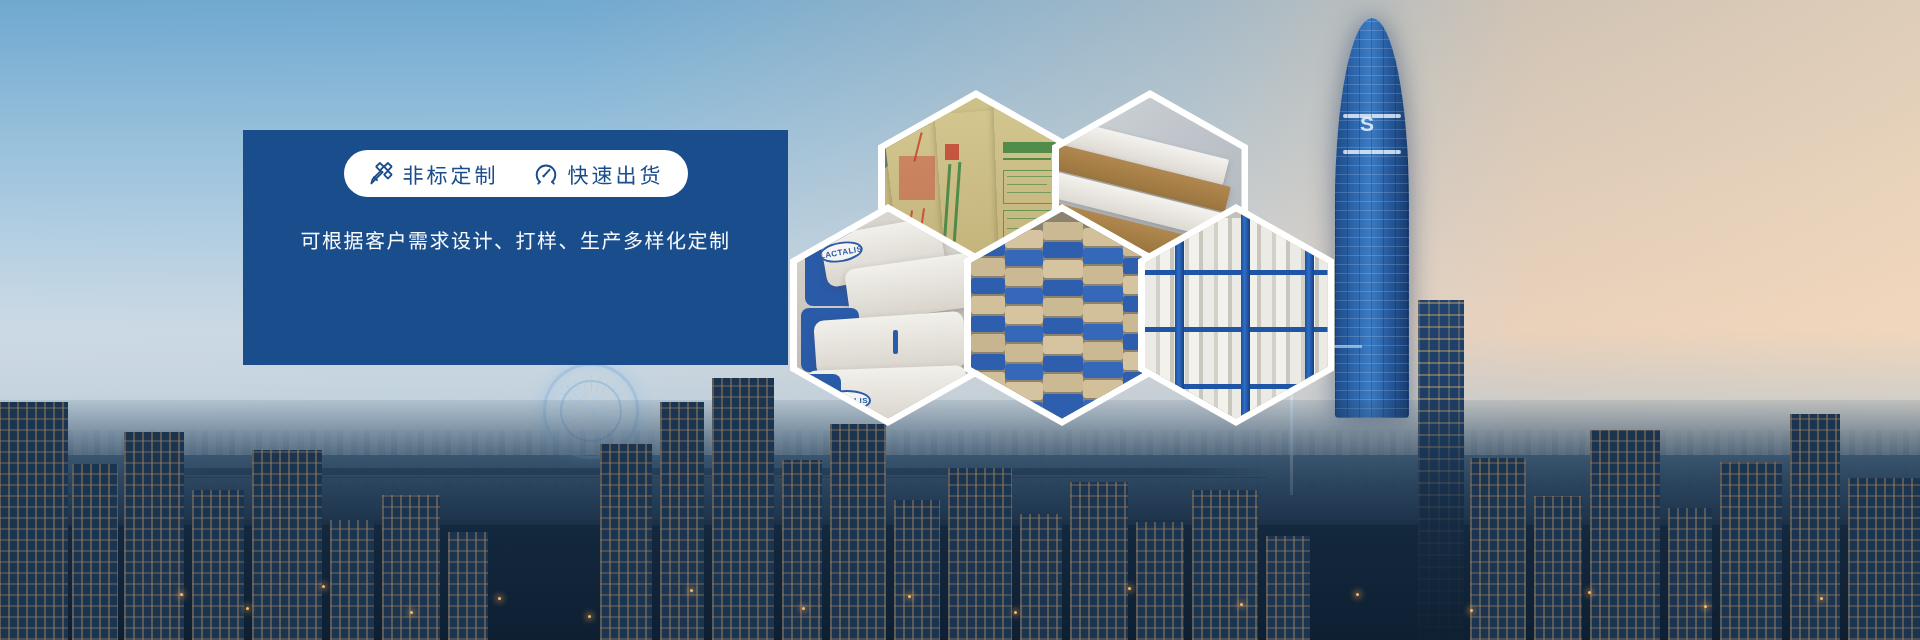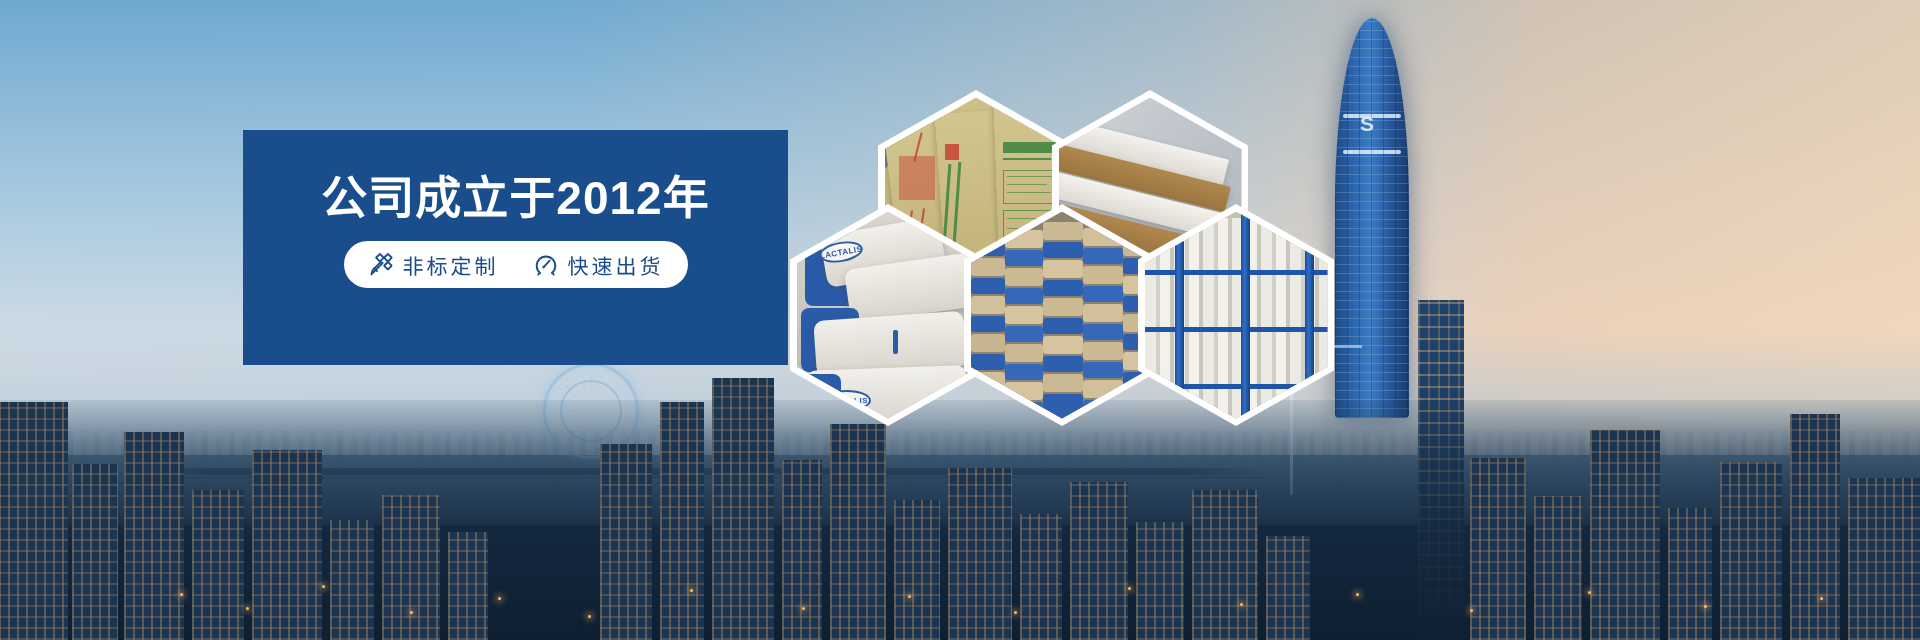--- a/index.html
+++ b/index.html
@@ -463,21 +463,20 @@
           <div class="rack-post" style="left:30px;"></div>
           <div class="rack-post" style="left:96px;"></div>
           <div class="rack-post" style="left:160px;"></div>
         </div>
       </div>
     </div>
   </div>
 
   <div class="panel">
 
-    <div class="headline">公司成立于2012年</div>
 
     <div class="pill">
 
       <div class="pill-item">
         <svg class="pill-icon" viewBox="0 0 26 26" fill="none">
           <g stroke="#1a4d8c" stroke-width="1.9" stroke-linejoin="round" stroke-linecap="round">
 
             <path d="M14.6 11.2 L6.6 19.2 L3.4 22.4 L4.6 18.2 L12.6 10.2 Z"></path>
             <path d="M6.0 16.2 L9.0 19.2"></path>
 
@@ -502,15 +501,16 @@
             <circle cx="10.6" cy="15.1" r="1.3" fill="#1a4d8c" stroke="none"></circle>
 
             <path d="M6.4 21.4 L5.2 22.6"></path>
             <path d="M19.6 21.4 L20.8 22.6"></path>
           </g>
         </svg>
         <span class="pill-label">快速出货</span>
       </div>
     </div>
 
+    <div class="desc">可根据客户需求设计、打样、生产多样化定制</div>
   </div>
 
 </div>
 
 </body></html>

